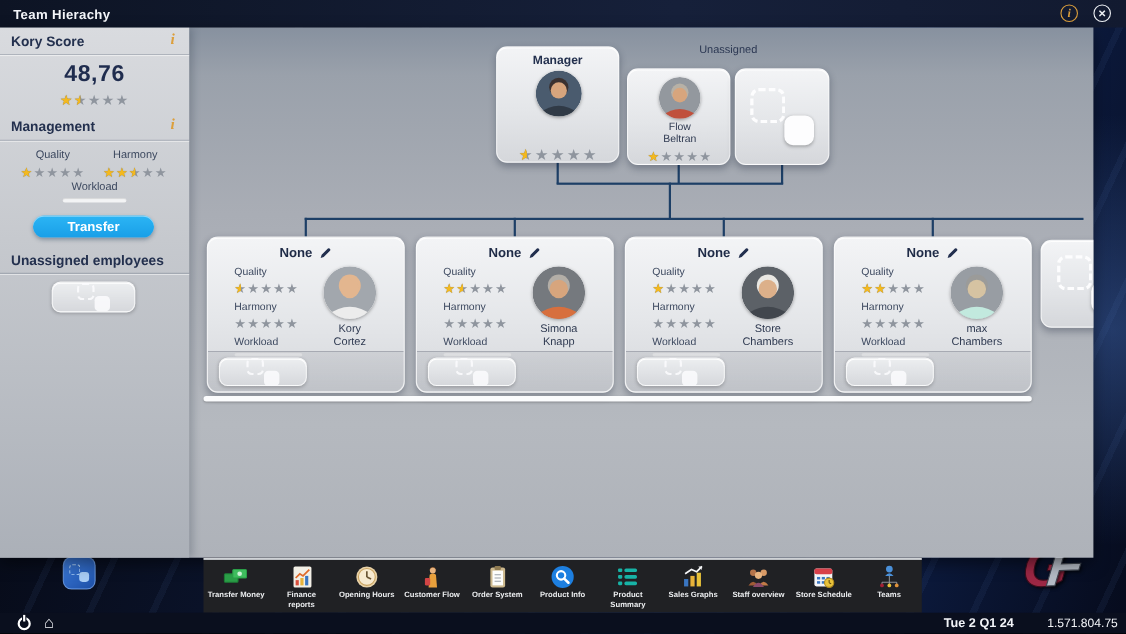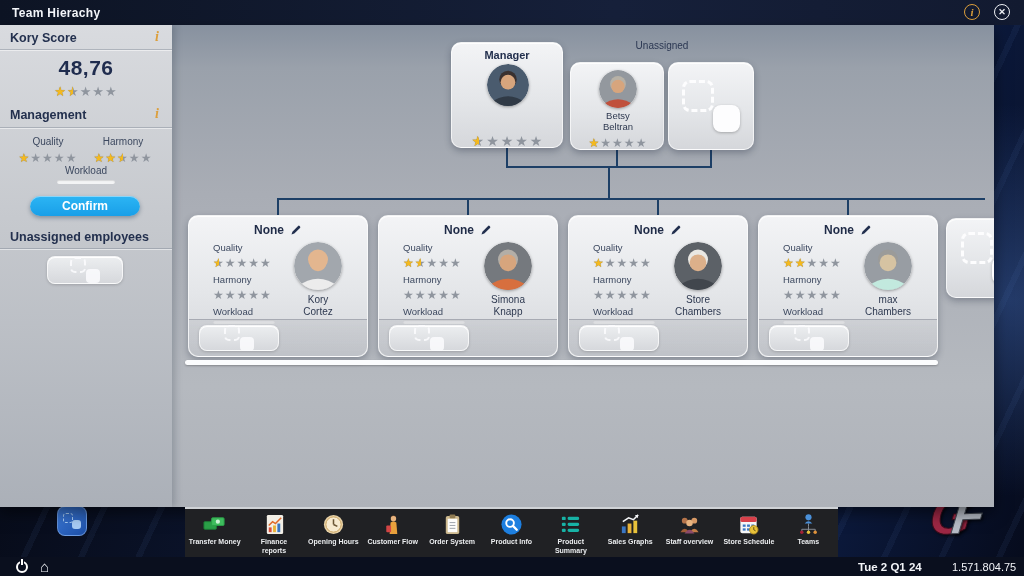--- a/index.html
+++ b/index.html
@@ -182,21 +182,21 @@
     <div class="abs card" style="left:570px;top:37px;width:94px;height:88px">
       <span class="avatar abs" style="left: 28px; top: 7px; width: 38px; height: 38px; --av-bg: #93989e; --av-hair: #b7b1a6; --av-skin: #d7a57d; --av-shirt: #c0503c;">
         <svg viewBox="0 0 60 60">
             <circle cx="30" cy="30" r="30" style="fill:var(--av-bg)"></circle>
             <circle cx="30" cy="22" r="12.5" style="fill:var(--av-hair)"></circle>
             <circle cx="30" cy="26" r="10.5" style="fill:var(--av-skin)"></circle>
             <path d="M4 62 L4 56 Q30 36 56 56 L56 62 Z" style="fill:var(--av-shirt)"></path>
           </svg>
       </span>
       <div class="pname abs" style="left:0;top:47px;width:94px;font-size:9.5px">
-        <span style="display:block">Betsy</span>
+        <span style="display:block">Flow</span>
         <span style="display:block">Beltran</span>
       </div>
       <div class="abs" style="left:0;top:70px;width:94px;text-align:center">
         <span class="stars sm"><span class="bg">★★★★★</span><span class="fg" style="width:20%">★★★★★</span></span>
       </div>
     </div>
     <div class="abs card" style="left:668px;top:37px;width:86px;height:88px;display:flex;align-items:center;justify-content:center">
       <span class="dropglyph lg">
           <span class="dash"></span>
           <span class="solid"></span>
@@ -388,21 +388,21 @@
         <span class="stars" style="font-size:12px"><span class="bg">★★★★★</span><span class="fg" style="width:20%">★★★★★</span></span>
       </div>
       <div class="abs" style="left:88px;top:123px;width:70px;text-align:center">
         <span class="stars" style="font-size:12px"><span class="bg">★★★★★</span><span class="fg" style="width:50%">★★★★★</span></span>
       </div>
       <div class="abs stat-label" style="left:0;top:140px;width:172px;text-align:center">Workload</div>
       <div class="abs bar" style="left:57px;top:155px;width:58px;height:4px">
           <div class="fill" style="--w: 0;"></div>
         </div>
 
-      <div class="abs confirm-btn">Confirm</div>
+      <div class="abs confirm-btn">Transfer</div>
 
       <div class="abs sb-heading" style="left:10px;top:205px">Unassigned employees</div>
       <div class="abs sb-rule" style="top:223px"></div>
       <div class="abs slot" style="left:47px;top:231px;width:76px;height:28px">
         <span class="dropglyph">
             <span class="dash"></span>
             <span class="solid"></span>
           </span>
       </div>
     </div>

